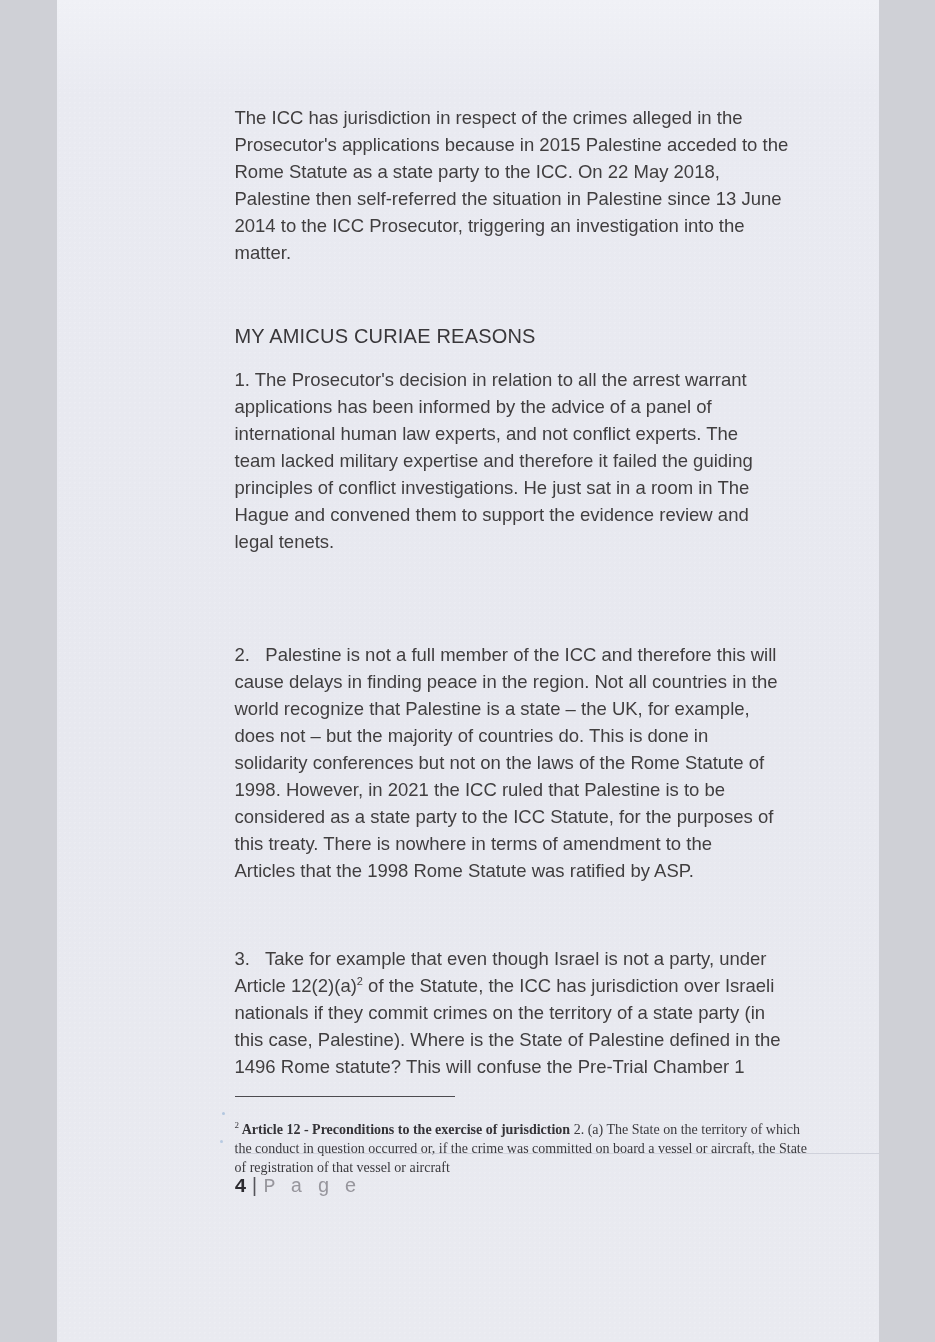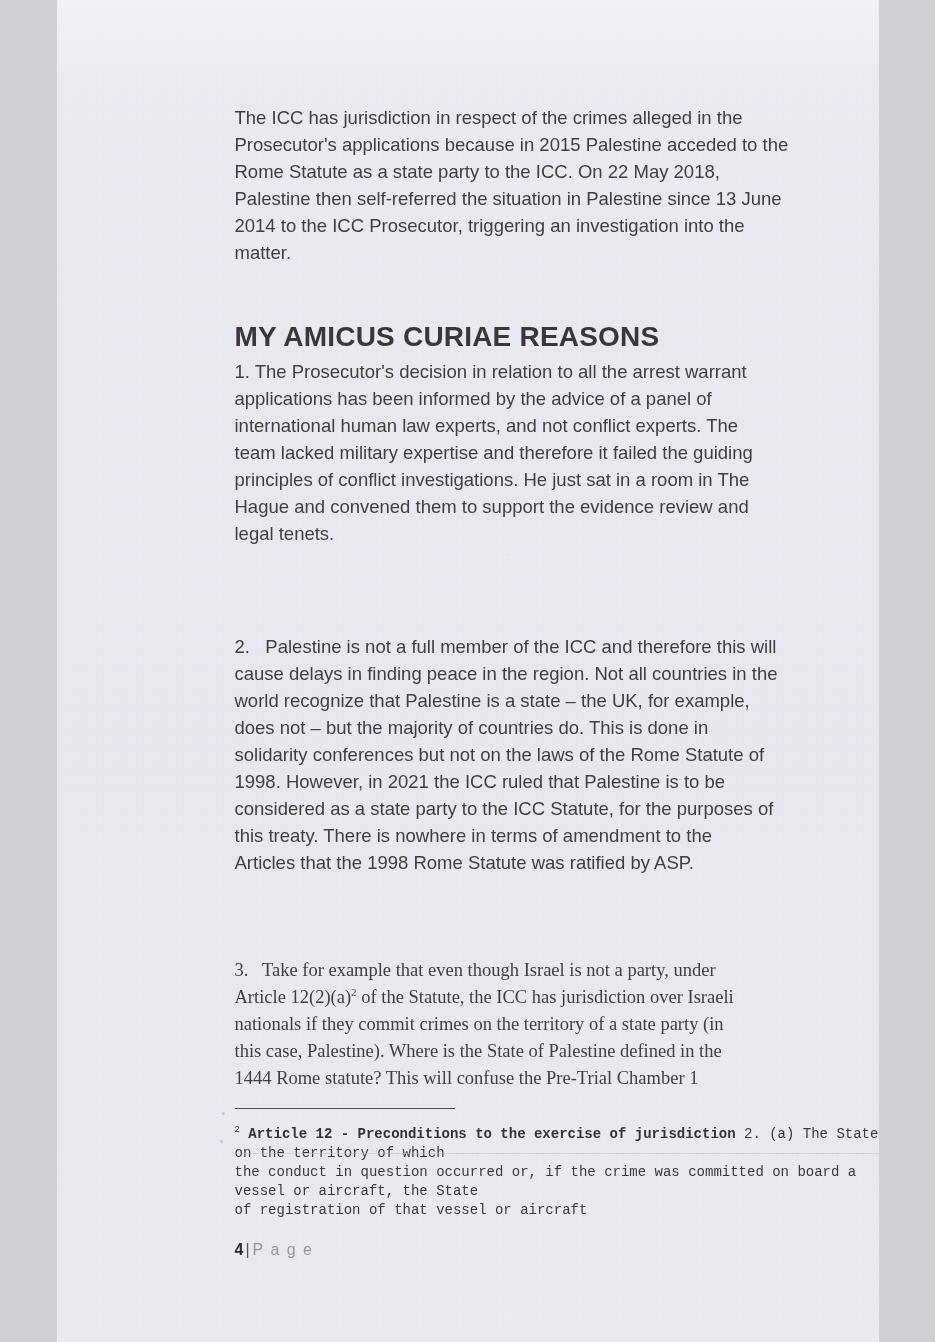--- a/index.html
+++ b/index.html
@@ -22,49 +22,49 @@
     position:absolute;left:178px;top:0;width:670px;
     padding-top:104px;
   }
   .body-par{
     margin:0;
     font-size:18.5px;line-height:27px;
     white-space:pre-wrap;
     color:#403e3f;
   }
   .doc-heading{
-    margin:57px 0 8px 0;
-    font-size:28px;line-height:27px;font-weight:bold;
+    margin:57px 0 16px 0;
+    font-size:20px;line-height:27px;font-weight:normal;
     color:#39373a;letter-spacing:.2px;
   }
   .mt-item1{}
   .mt-item2{margin-top:86px;}
-  .mt-item3{margin-top:81px;font-family:Liberation Serif, serif;}
+  .mt-item3{margin-top:61px;}
   .body-sup{font-size:11px;line-height:0;vertical-align:super;}
   .footnote-rule{
     margin-top:16px;width:220px;height:0;
     border-top:1.6px solid #4c4b50;
   }
   .footnote{
-    margin:16px 0 0 0;
-    font-family:Liberation Mono, monospace;
+    margin:23px 0 0 0;
+    font-family:Liberation Serif, serif;
     font-size:14px;line-height:19px;
     white-space:pre-wrap;
     color:#3a393d;width:668px;
   }
   .footnote sup{font-size:9px;line-height:0;vertical-align:super;}
   .footnote b{font-weight:bold;color:#333236;}
   .faint-line{
     position:absolute;left:178px;top:1153px;width:645px;height:1px;
     background:rgba(185,190,202,.55);
   }
   .footer{
-    margin:20px 0 0 0;
-    font-family:Liberation Sans, sans-serif;
-    font-size:16px;line-height:20px;
+    margin:0 0 0 0;
+    font-family:Liberation Mono, monospace;
+    font-size:20px;line-height:20px;
   }
   .pg-num{font-weight:bold;color:#2c2b30;}
   .pg-sep{color:#55545a;margin:0 3px 0 2px;}
   .pg-word{color:#97969d;letter-spacing:1.5px;}
   .signature{
     position:absolute;left:826px;top:1256px;width:112px;height:86px;
   }
   .speck{position:absolute;border-radius:50%;}
   .speck-dark{left:834px;top:507px;width:3px;height:3px;background:rgba(90,88,92,.45);}
   .speck-blue1{left:165px;top:1112px;width:3px;height:3px;background:rgba(110,155,205,.45);}
@@ -101,21 +101,21 @@
 solidarity conferences but not on the laws of the Rome Statute of
 1998. However, in 2021 the ICC ruled that Palestine is to be
 considered as a state party to the ICC Statute, for the purposes of
 this treaty. There is nowhere in terms of amendment to the
 Articles that the 1998 Rome Statute was ratified by ASP.</p>
 
     <p class="body-par mt-item3"><span>3.   Take for example that even though Israel is not a party, under
 Article 12(2)(a)</span><sup class="body-sup">2</sup><span> of the Statute, the ICC has jurisdiction over Israeli
 nationals if they commit crimes on the territory of a state party (in
 this case, Palestine). Where is the State of Palestine defined in the
-1444 Rome statute? This will confuse the Pre-Trial Chamber 1</span></p>
+1496 Rome statute? This will confuse the Pre-Trial Chamber 1</span></p>
 
     <div class="footnote-rule"></div>
 
     <p class="footnote"><sup>2</sup><b> Article 12 - Preconditions to the exercise of jurisdiction</b><span> 2. (a) The State on the territory of which
 the conduct in question occurred or, if the crime was committed on board a vessel or aircraft, the State
 of registration of that vessel or aircraft</span></p>
 
     <div class="footer"><span class="pg-num">4</span><span class="pg-sep">|</span><span class="pg-word">P a g e</span></div>
 
   </div>

